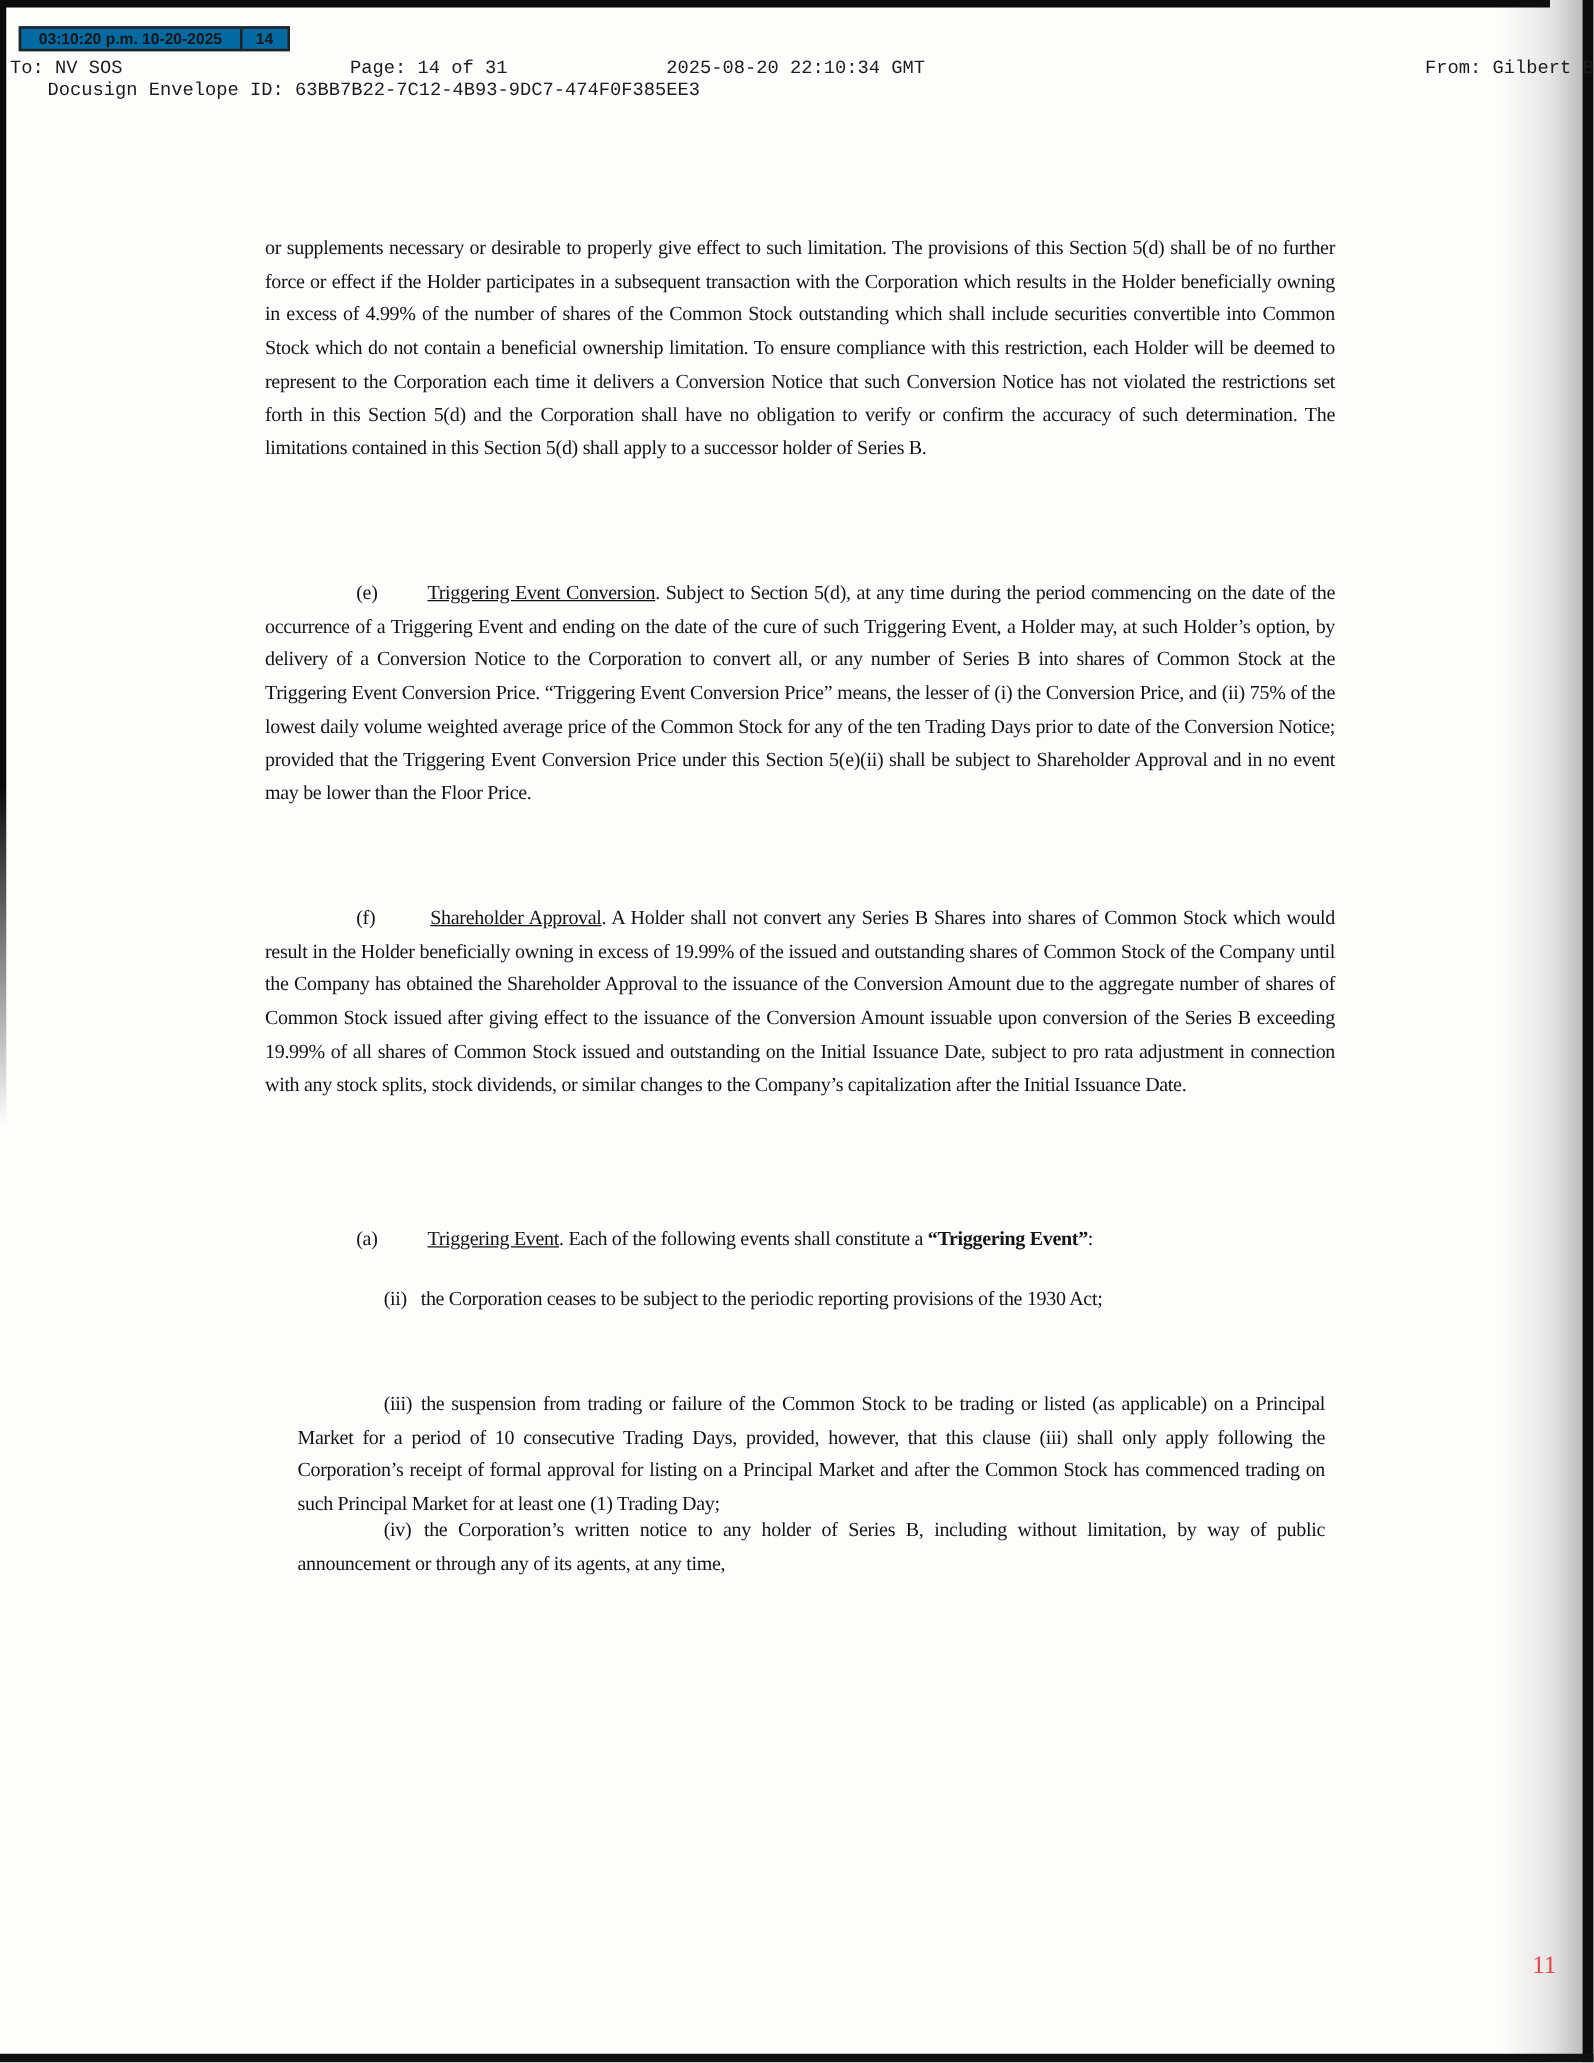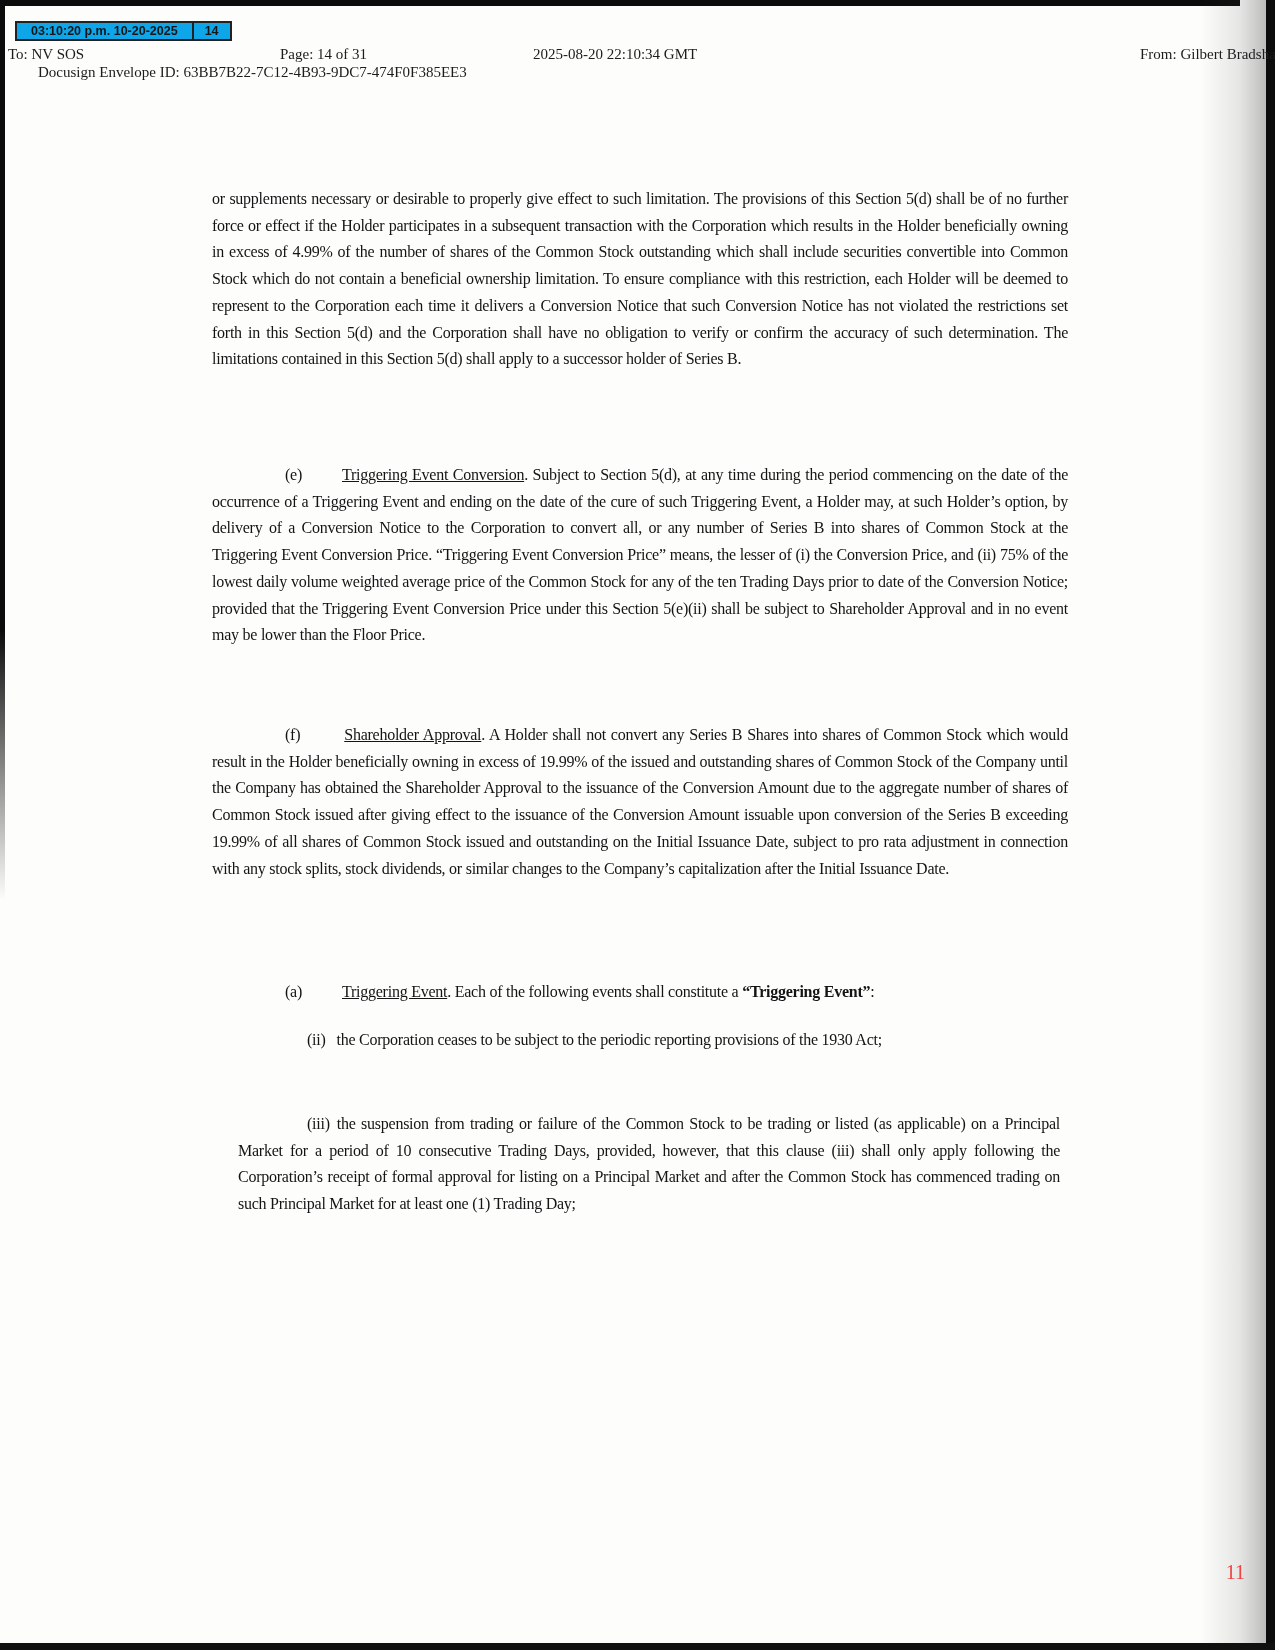--- a/index.html
+++ b/index.html
@@ -20,27 +20,27 @@
   .edge-right{position:absolute;left:1266px;top:0;width:9px;height:1650px;background:#0c0c0c;}
   .edge-bottom{position:absolute;left:0;bottom:0;width:1275px;height:7px;background:#101010;}
 
   
   .fax-stamp{
     position:absolute;left:15px;top:21px;
     display:flex;align-items:stretch;
     border:2px solid #222;
     font-family:"Liberation Sans", sans-serif;
     font-size:12.5px;font-weight:bold;color:#161616;
-    background:#0ea5e9;
+    background:#0369a1;
   }
   .fax-stamp .cell-time{padding:1px 14px;border-right:2px solid #222;}
   .fax-stamp .cell-num{padding:1px 11px;}
   .hdr{
     position:absolute;
-    font-family:Liberation Serif, serif;
+    font-family:Liberation Mono, monospace;
     font-size:15px;color:#1c1c1c;white-space:nowrap;
   }
   .hdr-to{left:8px;top:46px;}
   .hdr-page{left:280px;top:46px;}
   .hdr-gmt{left:533px;top:46px;}
   .hdr-from{left:1140px;top:46px;}
   .hdr-env{left:38px;top:64px;}
 
   
   #doc-body{
@@ -96,17 +96,18 @@
   <div class="hdr hdr-from">From: Gilbert Bradshaw</div>
   <div class="hdr hdr-env">Docusign Envelope ID: 63BB7B22-7C12-4B93-9DC7-474F0F385EE3</div>
 
   <div id="doc-body">
       <p class="flush"><span>or supplements necessary or desirable to properly give effect to such limitation.  The provisions of this Section 5(d) shall be of no further force or effect if the Holder participates in a subsequent transaction with the Corporation which results in the Holder beneficially owning in excess of 4.99% of the number of shares of the Common Stock outstanding which shall include securities convertible into Common Stock which do not contain a beneficial ownership limitation. To ensure compliance with this restriction, each Holder will be deemed to represent to the Corporation each time it delivers a Conversion Notice that such Conversion Notice has not violated the restrictions set forth in this Section 5(d) and the Corporation shall have no obligation to verify or confirm the accuracy of such determination. The limitations contained in this Section 5(d) shall apply to a successor holder of Series B.</span></p>
       <p class="indent"><span>(e)</span><span class="tab" style="width: 40px;"></span><span class="u">Triggering Event Conversion</span><span>.  Subject to Section 5(d), at any time during the period commencing on the date of the occurrence of a Triggering Event and ending on the date of the cure of such Triggering Event, a Holder may, at such Holder’s option, by delivery of a Conversion Notice to the Corporation to convert all, or any number of Series B into shares of Common Stock at the Triggering Event Conversion Price.  “Triggering Event Conversion Price” means, the lesser of (i) the Conversion Price, and (ii) 75% of the lowest daily volume weighted average price of the Common Stock for any of the ten Trading Days prior to date of the Conversion Notice; provided that the Triggering Event Conversion Price under this Section 5(e)(ii) shall be subject to Shareholder Approval and in no event may be lower than the Floor Price.</span></p>
       <p class="indent"><span>(f)</span><span class="tab" style="width: 44px;"></span><span class="u">Shareholder Approval</span><span>.  A Holder shall not convert any Series B Shares into shares of Common Stock which would result in the Holder beneficially owning in excess of 19.99% of the issued and outstanding shares of Common Stock of the Company until the Company has obtained the Shareholder Approval to the issuance of the Conversion Amount due to the aggregate number of shares of Common Stock issued after giving effect to the issuance of the Conversion Amount issuable upon conversion of the Series B exceeding 19.99% of all shares of Common Stock issued and outstanding on the Initial Issuance Date, subject to pro rata adjustment in connection with any stock splits, stock dividends, or similar changes to the Company’s capitalization after the Initial Issuance Date.</span></p>
       <p class="indent"><span>(a)</span><span class="tab" style="width: 40px;"></span><span class="u">Triggering Event</span><span>.  Each of the following events shall constitute a </span><span class="b">“Triggering Event”</span><span>:</span></p>
       <p class="rom"><span>(ii)</span><span class="tab" style="width: 11px;"></span><span>the Corporation ceases to be subject to the periodic reporting provisions of the 1930 Act;</span></p>
       <p class="rom"><span>(iii)</span><span class="tab" style="width: 7px;"></span><span>the suspension from trading or failure of the Common Stock to be trading or listed (as applicable) on a Principal Market for a period of 10 consecutive Trading Days, </span><span class="i">provided</span><span>, however, that this clause (iii) shall only apply following the Corporation’s receipt of formal approval for listing on a Principal Market and after the Common Stock has commenced trading on such Principal Market for at least one (1) Trading Day;</span></p>
+      <p class="rom"><span>(iv)</span><span class="tab" style="width: 10px;"></span><span>the Corporation’s written notice to any holder of Series B, including without limitation, by way of public announcement or through any of its agents, at any time,</span></p>
     </div>
 
   <div class="page-number">11</div>
 
 </div>
 
 </body></html>

